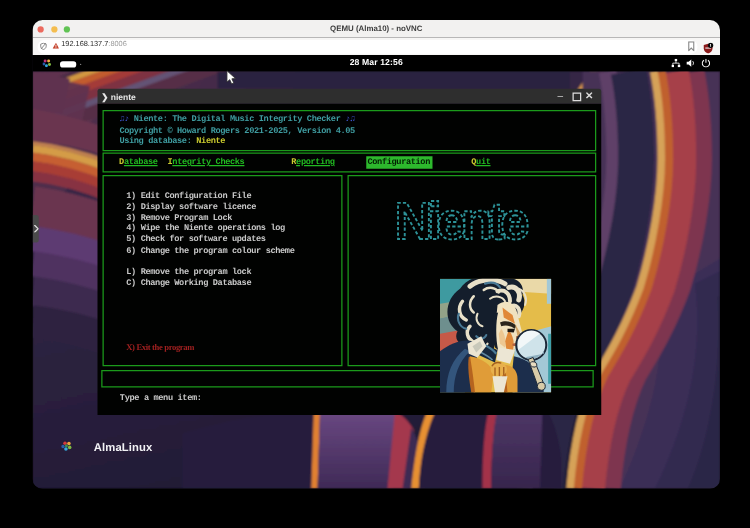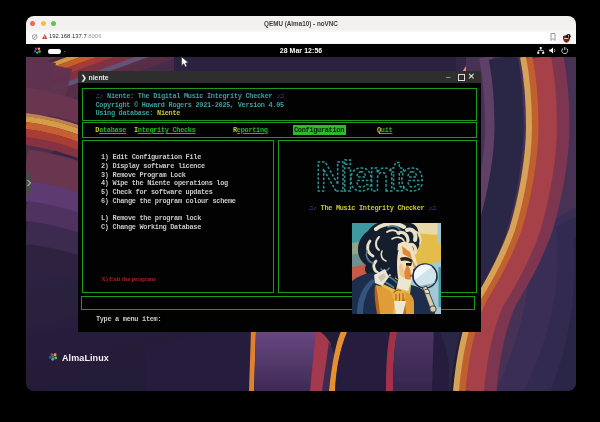--- a/index.html
+++ b/index.html
@@ -191,21 +191,21 @@
       </div>
       <div class="abs" style="left:23px;top:306px;z-index:3">
         <svg class="abs" style="left:0;top:2.3px" width="9" height="10" viewBox="0 0 12 12">
           <circle cx="4" cy="2.8" r="1.9" fill="#d13b3b"></circle>
           <circle cx="8.2" cy="3" r="1.9" fill="#e8a33d"></circle>
           <circle cx="9" cy="7.2" r="1.9" fill="#7cb842"></circle>
           <circle cx="5" cy="9" r="1.9" fill="#35aade"></circle>
           <circle cx="1.8" cy="6.3" r="1.9" fill="#2b5fa8"></circle>
           <circle cx="5.5" cy="5.5" r="1.6" fill="#3f8f4f"></circle>
         </svg>
-        <div class="abs" style="left:13px;top:2.6px;font-size:9px;font-weight:bold;color:#f2f2f5;letter-spacing:0.1px">AlmaLinux</div>
+        <div class="abs" style="left:26px;top:2.6px;font-size:9px;font-weight:bold;color:#f2f2f5;letter-spacing:0.1px">AlmaLinux</div>
       </div>
       <svg class="abs" style="left:154.5px;top:11.5px;z-index:9" width="9" height="12.5" viewBox="0 0 8 11">
         <path d="M0.5 0.5 L0.5 8.5 L2.5 6.8 L3.8 9.8 L5.3 9.1 L4 6.2 L6.6 6 Z" fill="#fff" stroke="#333" stroke-width="0.6"></path>
       </svg>
 
       <div id="term" class="abs">
         <div id="ttitle" class="abs">
           <div id="tname" class="abs">❯ niente</div>
           <div class="abs" style="left:366px;top:0px;width:37px;height:12px">
             <span class="abs" style="left:2px;top:0.5px;color:#dedede;font-size:8px">–</span>
@@ -241,21 +241,20 @@
 
 
 
 
 <span class="red">X) Exit the program</span></pre>
 
           <div class="abs gbox" style="left:199.5px;top:56.7px;width:197.5px;height:151px"></div>
           <svg class="abs" style="left:235px;top:75px" width="113" height="39" viewBox="0 0 113 39">
             <text x="56.5" y="33" text-anchor="middle" font-family="Liberation Sans" font-weight="bold" font-size="42" textLength="108" fill="none" stroke="#2d9298" stroke-width="1.5" stroke-dasharray="2.6 1.7">Niente</text>
           </svg>
-          <div class="tline abs" style="left:231px;top:121.4px"><span class="blue">♫♪</span><span class="yel"> The Music Integrity Checker </span><span class="blue">♪♫</span></div>
 
           <div class="abs gbox" style="left:3px;top:212.6px;width:392px;height:12.8px"></div>
           <div class="tline abs wht" style="left:17.9px;top:232px">Type a menu item:</div>
 
           <svg class="abs" style="left:274px;top:139.5px;z-index:3" width="89" height="91" viewBox="0 0 89 91">
             <rect width="89" height="91" fill="#e4bc4a"></rect>
             <path d="M48 0 L89 0 L89 12 L58 10 Z" fill="#ead9a8"></path>
             <rect x="85.5" y="0" width="3.5" height="20" fill="#a2c8d6"></rect>
             <path d="M60 46 L89 38 L89 91 L58 91 Z" fill="#a2c8d6"></path>
             <path d="M10 10 C30 2 50 6 62 16 L60 22 C46 13 28 11 12 18 Z" fill="#a8a878"></path>

